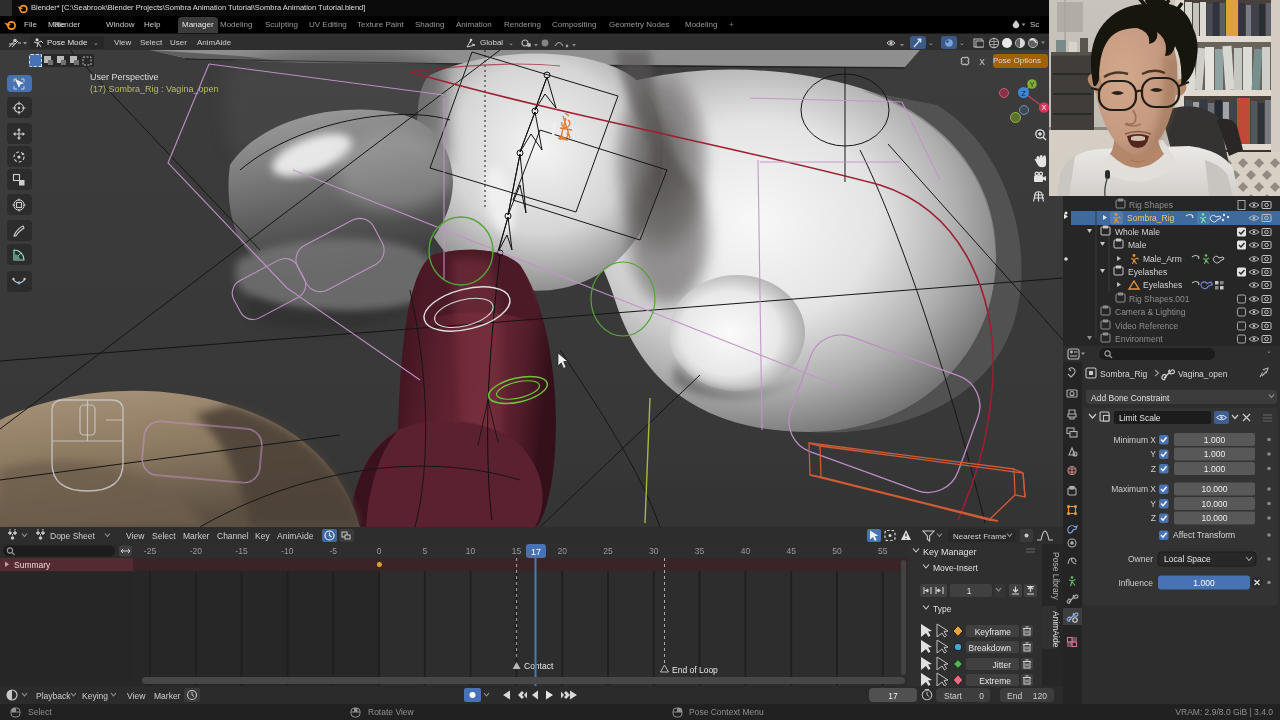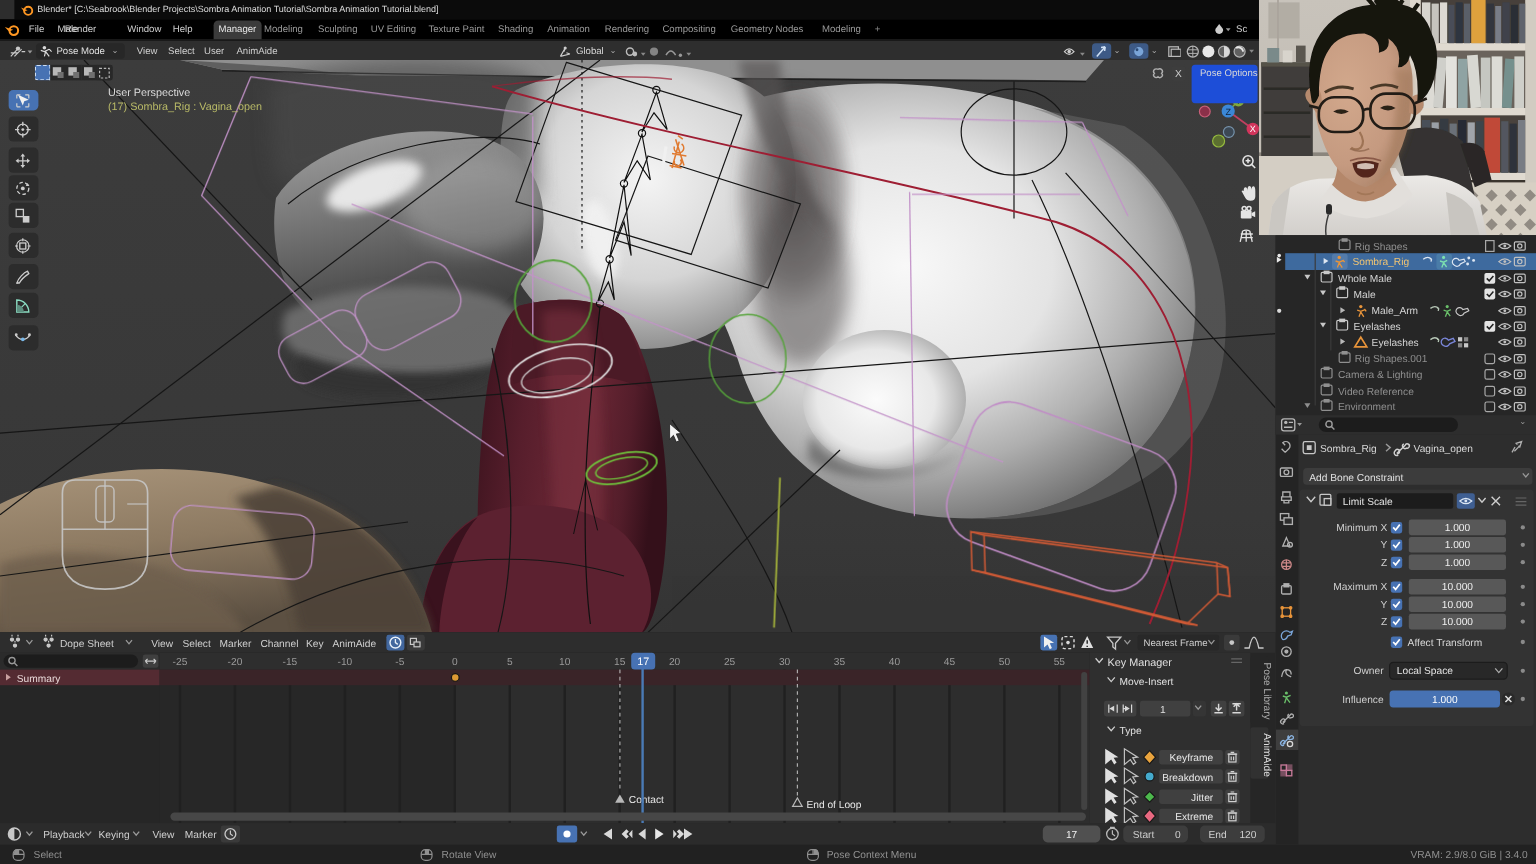--- a/index.html
+++ b/index.html
@@ -417,21 +417,21 @@
             <path d="M1,3 h10 M1,6 h10 M2.5,0.5 l-2,9 M5.5,0.5 v9 M8.5,0.5 l2,9 M2.5,0.5 q3,-1.5 6,0" stroke-width="1.1"></path>
           </g>
  </g>
 </svg>
 
 <svg class="abs" style="left:960px;top:5px" width="30" height="13" viewBox="0 0 30 13">
         <path d="M5,3 a2,2 0 1 1 3,3 a2,2 0 1 1 -3,3 a2,2 0 1 1 -3,-3 a2,2 0 1 1 3,-3" fill="none" stroke="#b0b0b0" stroke-width="1.2"></path>
         <rect x="16" y="0.5" width="12" height="12" rx="2" fill="#3d3d3d"></rect>
         <text x="22" y="9.5" font-size="8.5" text-anchor="middle" fill="#ccc" font-family="Liberation Sans">X</text>
       </svg>
-<div class="abs" style="left:993px;top:4px;width:55px;height:32px;background:#1d4ed8;border-radius:3px;font-size:8px;color:#d8d8d8;line-height:14px;text-align:right">Pose Options</div>
+<div class="abs" style="left:993px;top:4px;width:55px;height:14px;background:#a16207;border-radius:3px;font-size:8px;color:#d8d8d8;line-height:14px;text-align:left">Pose Options</div>
 
 <svg class="abs" style="left:49px;top:347px" width="77" height="97" viewBox="0 0 77 97">
  <path d="M3,14 q0,-11 11,-11 h49 q11,0 11,11 v52 q0,28 -35.5,28 q-35.5,0 -35.5,-28 Z" fill="none" stroke="#c6c6c6" stroke-width="1.4" opacity="0.9"></path>
  <path d="M3,44 h71" stroke="#c6c6c6" stroke-width="1.2" opacity="0.9"></path>
  <path d="M38.5,3 v41" stroke="#c6c6c6" stroke-width="1.2" opacity="0.9"></path>
  <rect x="31" y="8" width="15" height="30" rx="4" fill="none" stroke="#c6c6c6" stroke-width="1.2" opacity="0.9"></rect>
  <path d="M57,23 h17" stroke="#c6c6c6" stroke-width="1" opacity="0.9"></path>
 </svg>
 </div>
 

